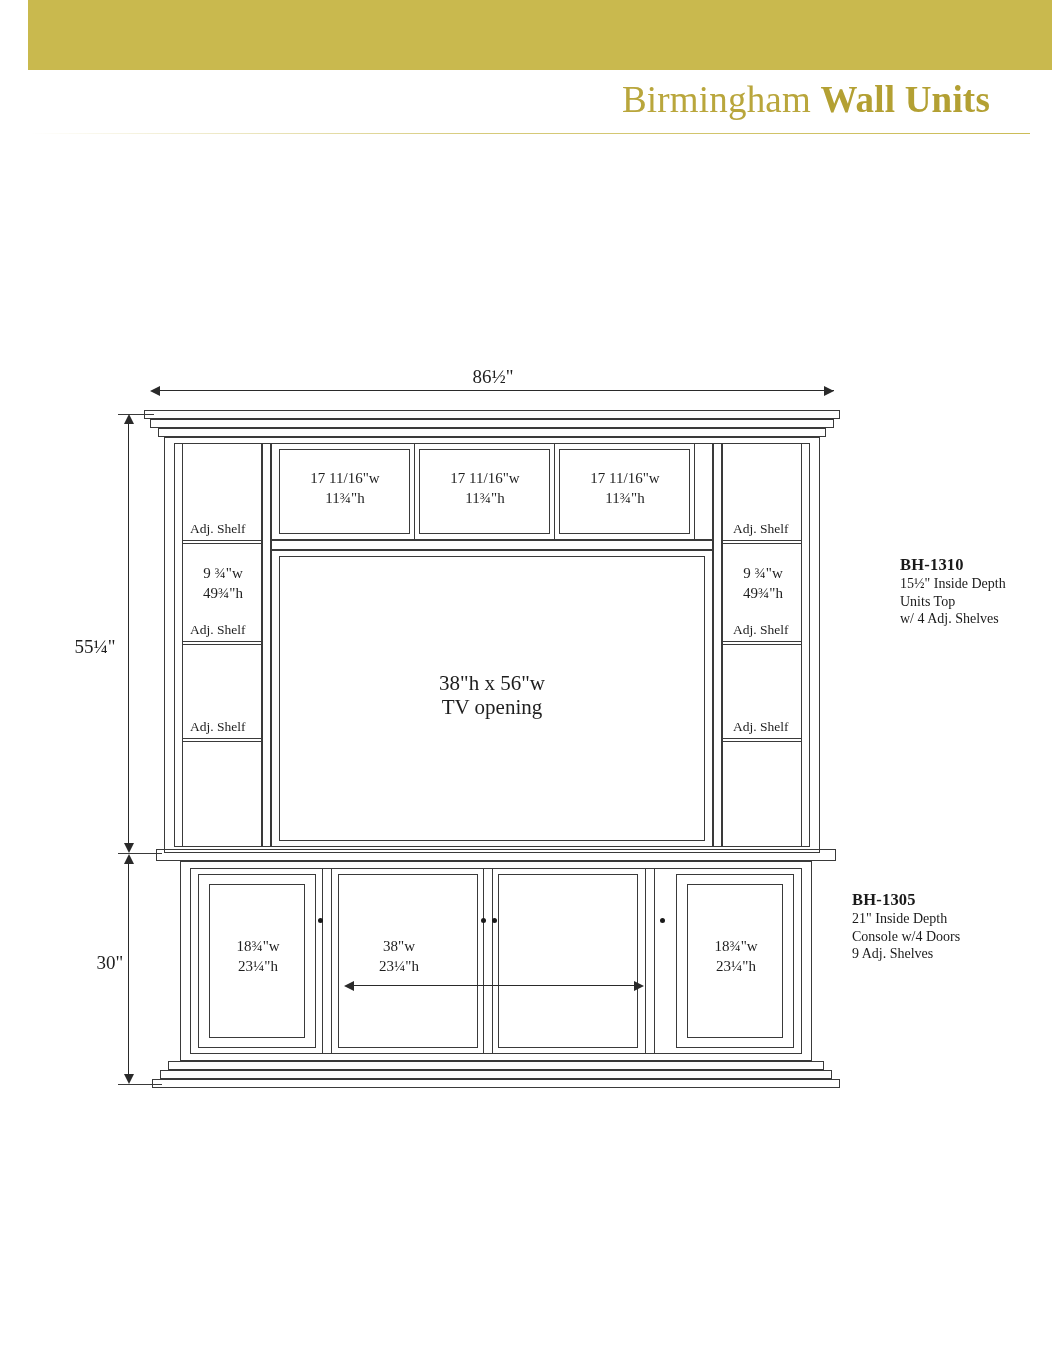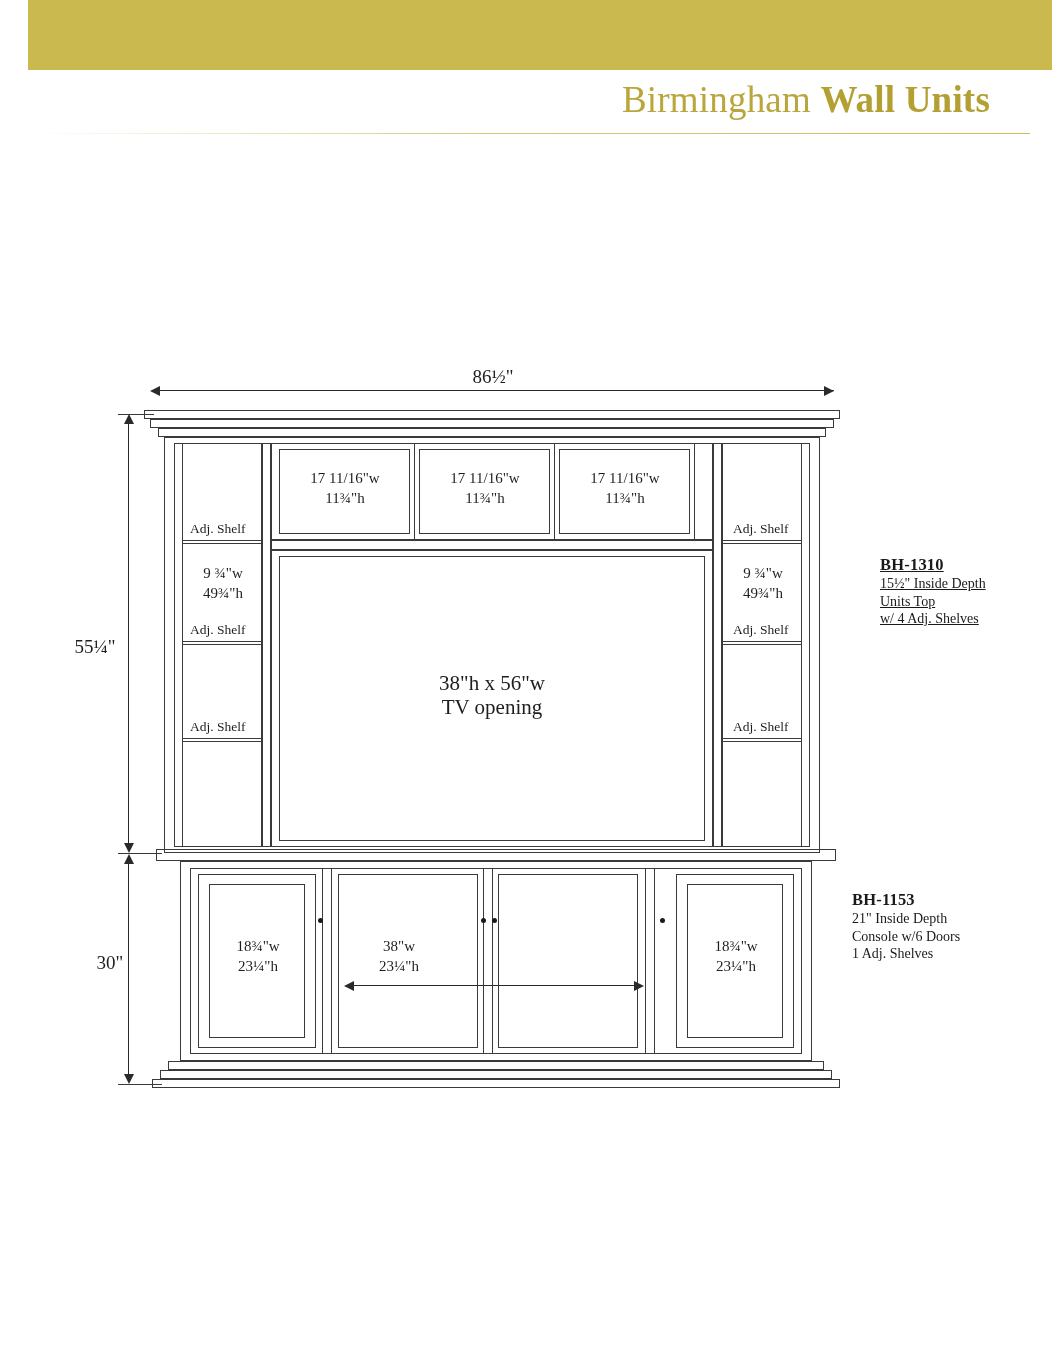--- a/index.html
+++ b/index.html
@@ -242,27 +242,27 @@
     <div class="knob" style="left:660px; top:918px;"></div>
     <div class="lbl lbl-mid" style="left:678px; top:938px; width:116px;">18¾"w</div>
     <div class="lbl lbl-mid" style="left:678px; top:958px; width:116px;">23¼"h</div>
 
     <div class="box" style="left:168px; top:1061px; width:656px; height:9px;"></div>
     <div class="box" style="left:160px; top:1070px; width:672px; height:9px;"></div>
     <div class="box" style="left:152px; top:1079px; width:688px; height:9px;"></div>
 
   </div>
 
-  <div class="note" style="left:880px; top:555px;text-decoration:underline;">
+  <div class="note" style="left:900px; top:555px;">
     <div class="code">BH-1310</div>
     <div class="detail">15½" Inside Depth</div>
     <div class="detail">Units Top</div>
     <div class="detail">w/ 4 Adj. Shelves</div>
   </div>
 
   <div class="note" style="left:852px; top:890px;">
-    <div class="code">BH-1153</div>
+    <div class="code">BH-1305</div>
     <div class="detail">21" Inside Depth</div>
-    <div class="detail">Console w/6 Doors</div>
-    <div class="detail">1 Adj. Shelves</div>
+    <div class="detail">Console w/4 Doors</div>
+    <div class="detail">9 Adj. Shelves</div>
   </div>
 
 </div>
 
 </body></html>

